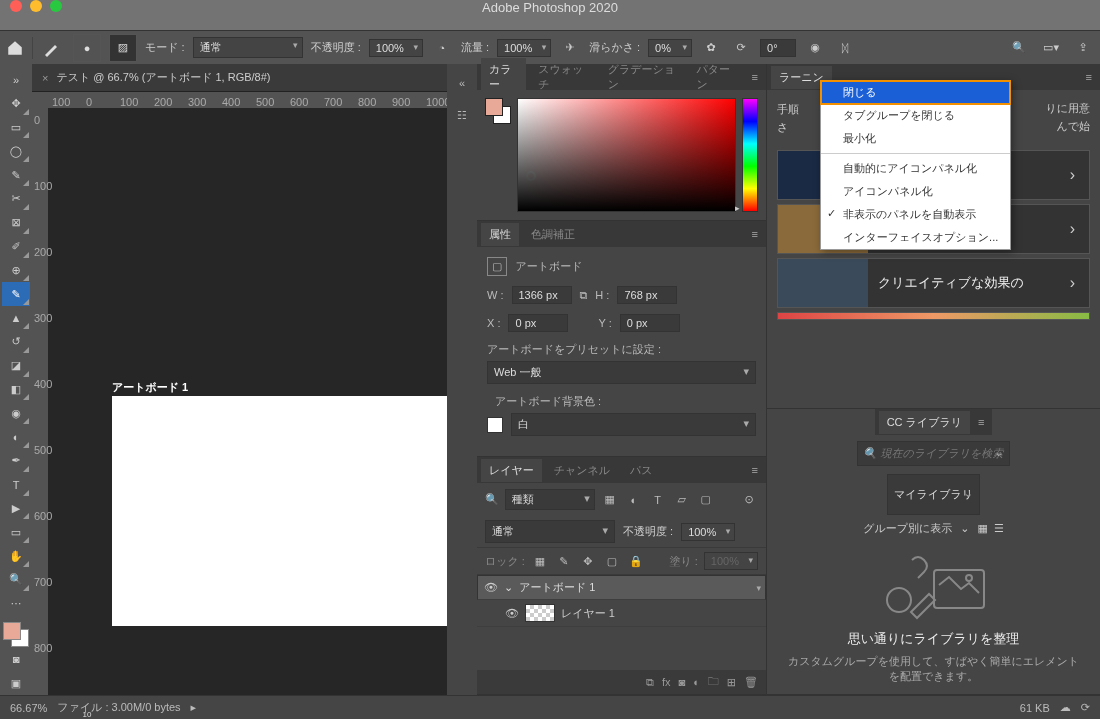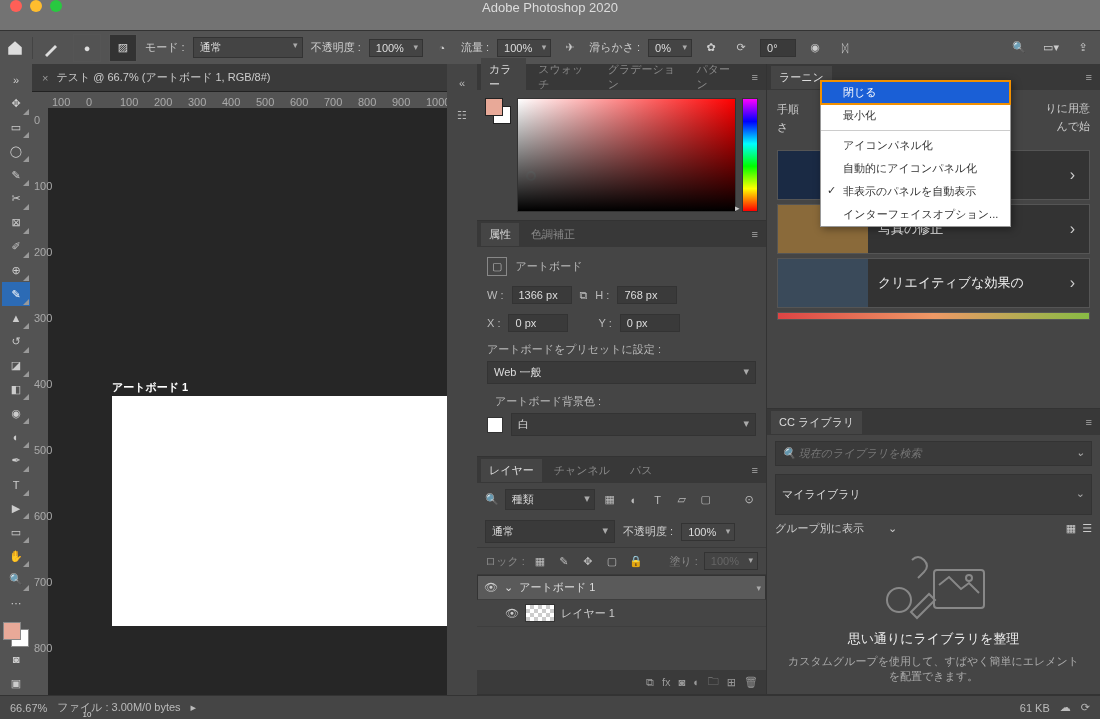--- a/index.html
+++ b/index.html
@@ -73,26 +73,26 @@
 .layer.sel { background: #5a5a5a; }
 .layer .eye { width: 14px; text-align: center; color: #ccc; }
 .layer .thumb { width: 30px; height: 18px; background: #eee; border: 1px solid #333; }
 .layer .thumb.checker { background: repeating-conic-gradient(#ccc 0 25%, #fff 0 50%) 0 0/8px 8px; }
 .layerbtns { height: 24px; background: #3a3a3a; display: flex; align-items: center; justify-content: flex-end; gap: 8px; padding: 0 8px; color: #999; }
 .learn-p { padding: 10px; color: #ccc; font-size: 12px; line-height: 1.5; }
 .learncard { height: 50px; margin: 4px 10px; background: #333; display: flex; align-items: center; gap: 10px; border: 1px solid #555; }
 .learncard .img { width: 90px; height: 100%; background: #234; }
 .learncard .txt { flex: 1; font-size: 13px; color: #eee; }
 .learncard .ar { padding: 0 14px; color: #ccc; font-size: 16px; }
-.cclib { flex: 1; display: flex; flex-direction: column; }
+.cclib { flex: 1; display: flex; flex-direction: column; align-items: center; }
 .ccsearch { margin: 6px 8px; background: #3a3a3a; border: 1px solid #333; padding: 4px 6px; color: #777; font-style: italic; position: relative; }
 .ccsearch::after { content: "⌄"; position: absolute; right: 6px; color: #aaa; }
 .ccsel { margin: 2px 8px; background: #3a3a3a; border: 1px solid #333; padding: 12px 6px; color: #ddd; position: relative; }
 .ccsel::after { content: "⌄"; position: absolute; right: 6px; color: #aaa; }
-.ccview { margin: 4px 8px; display: flex; align-items: center; gap: 24px; color: #ccc; }
+.ccview { margin: 4px 8px; display: flex; align-items: center; gap: 8px; color: #ccc; }
 .ccview .icons { margin-left: auto; display: flex; gap: 6px; }
 .ccempty { flex: 1; display: flex; flex-direction: column; align-items: center; justify-content: center; padding: 10px 20px; text-align: center; color: #aaa; }
 .ccempty svg { margin-bottom: 10px; }
 .ccempty .h { color: #eee; font-size: 13px; margin-bottom: 6px; }
 .statusbar { height: 24px; background: #454545; display: flex; align-items: center; padding: 0 10px; gap: 10px; color: #bbb; border-top: 1px solid #333; }
 .statusbar .r { margin-left: auto; display: flex; align-items: center; gap: 10px; }
 .ctxmenu { position: absolute; background: #fff; color: #333; border: 1px solid #999; box-shadow: 2px 2px 8px rgba(0,0,0,0.4); z-index: 100; min-width: 190px; }
 .ctxmenu .item { padding: 4px 12px 4px 22px; position: relative; }
 .ctxmenu .item.hl { background: #1a5fd6; color: #fff; outline: 2px solid #f29000; outline-offset: -1px; }
 .ctxmenu .item.chk::before { content: "✓"; position: absolute; left: 6px; }
@@ -405,19 +405,20 @@
   <span>▸</span>
   <div class="r">
     <span>61 KB</span>
     <span>☁</span>
     <span>⟳</span>
   </div>
 </div>
 
 <div class="ctxmenu" style="left:820px; top:80px;" id="ctxmenu">
     <div class="item hl">閉じる</div>
+    <div class="item">タブグループを閉じる</div>
     <div class="item">最小化</div>
     <div class="sep"></div>
+    <div class="item">自動的にアイコンパネル化</div>
     <div class="item">アイコンパネル化</div>
-    <div class="item">自動的にアイコンパネル化</div>
     <div class="item chk">非表示のパネルを自動表示</div>
     <div class="item">インターフェイスオプション...</div>
   </div>
 
 </body></html>

